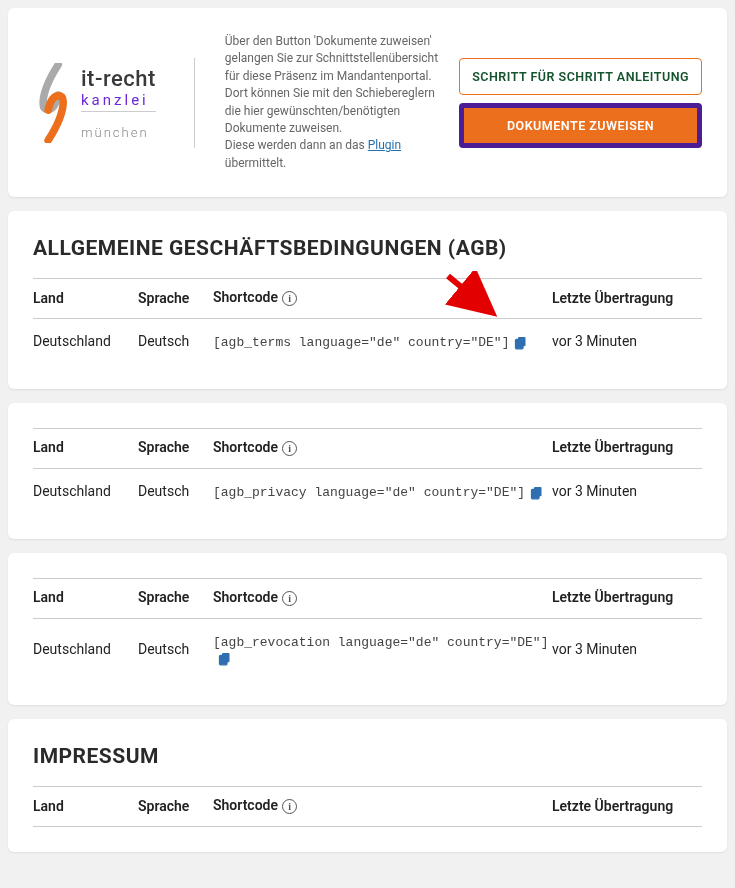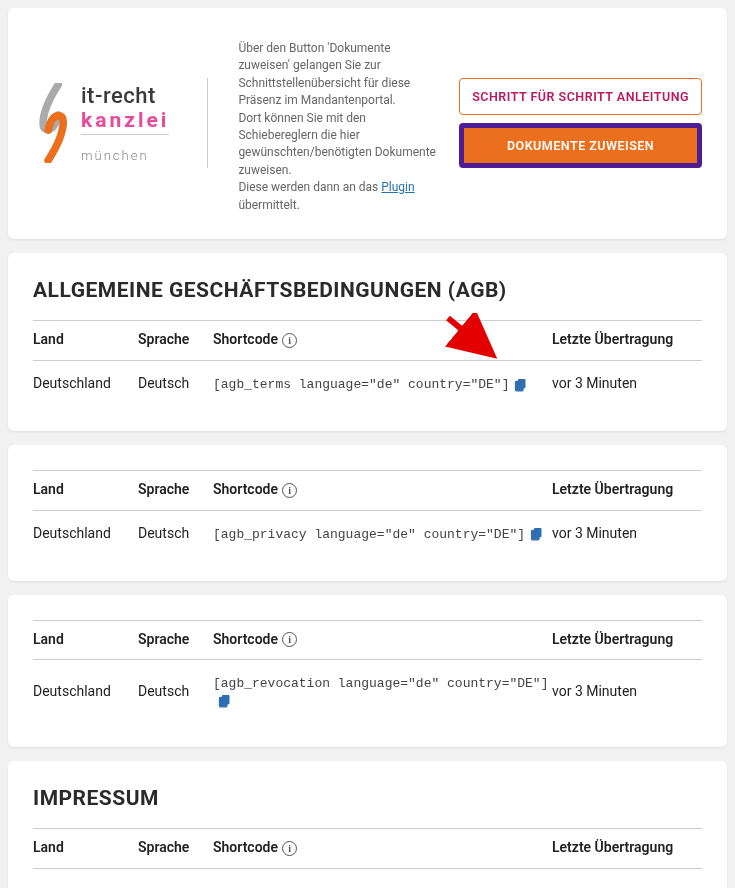--- a/index.html
+++ b/index.html
@@ -18,38 +18,38 @@
       padding: 25px 25px;
     }
     .header-card {
       display: flex;
       align-items: center;
       gap: 20px;
     }
     .logo-box { display: flex; align-items: center; }
     .logo-text { margin-left: 6px; }
     .logo-text .l1 { font-size: 22px; font-weight: 500; color: #3a3a3a; letter-spacing: 0.5px; }
-    .logo-text .l2 { font-size: 21px; font-weight: 700; color: #ec4899; letter-spacing: 3px; }
+    .logo-text .l2 { font-size: 15px; font-weight: 400; color: #6d28d9; letter-spacing: 3px; }
     .logo-text .l3 { font-size: 13px; font-weight: 300; color: #888; letter-spacing: 2px; border-top:1px solid #ccc; padding-top:13px; margin-top:2px;}
     .divider { width: 1px; height: 90px; background: #ccc; margin: 0 10px 0 18px; }
-    .header-desc { flex: 1; font-size: 12px; color: #666; line-height: 1.45; margin-top: 7px; }
+    .header-desc { flex: 1; font-size: 12px; color: #666; line-height: 1.45; }
     .header-desc a { color: #2271b1; }
     .buttons { display: flex; flex-direction: column; gap: 8px; min-width: 215px; }
     .btn {
       padding: 10px 12px;
       font-size: 12.5px;
       letter-spacing: 0.5px;
       text-align: center;
       border-radius: 4px;
       cursor: pointer;
       font-weight: 600;
     }
     .btn-outline {
       border: 1px solid #eb6f1c;
-      color: #be185d;
+      color: #14532d;
       background: #fff;
     }
     .btn-solid {
       border: 5px solid #4c1d95;
       color: #fff;
       background: #eb6f1c;
     }
     .section-title {
       font-size: 21px;
       font-weight: 700;

